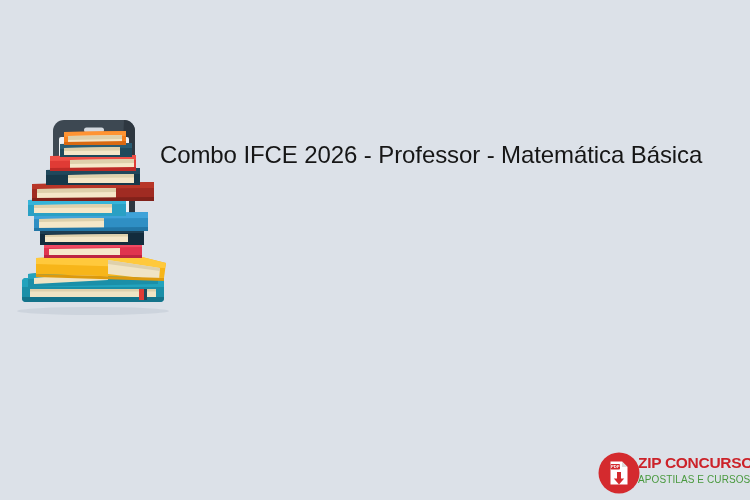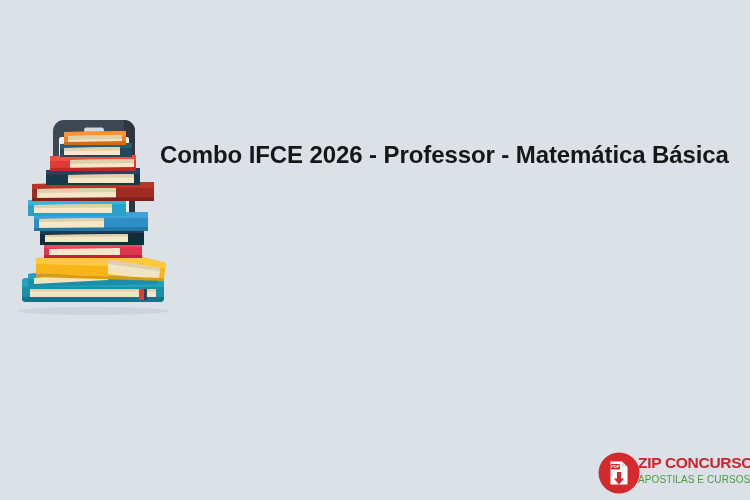--- a/index.html
+++ b/index.html
@@ -21,21 +21,21 @@
   }
 
   
   #product-title {
     position: absolute;
     left: 160px;
     top: 139px;
     width: 560px;
     font-size: 24px;
     line-height: 32px;
-    font-weight: 700;
+    font-weight: 400;
     color: #161616;
     letter-spacing: -0.1px;
     white-space: nowrap;
   }
 
   
   #hero-illustration {
     position: absolute;
     left: 8px;
     top: 108px;

